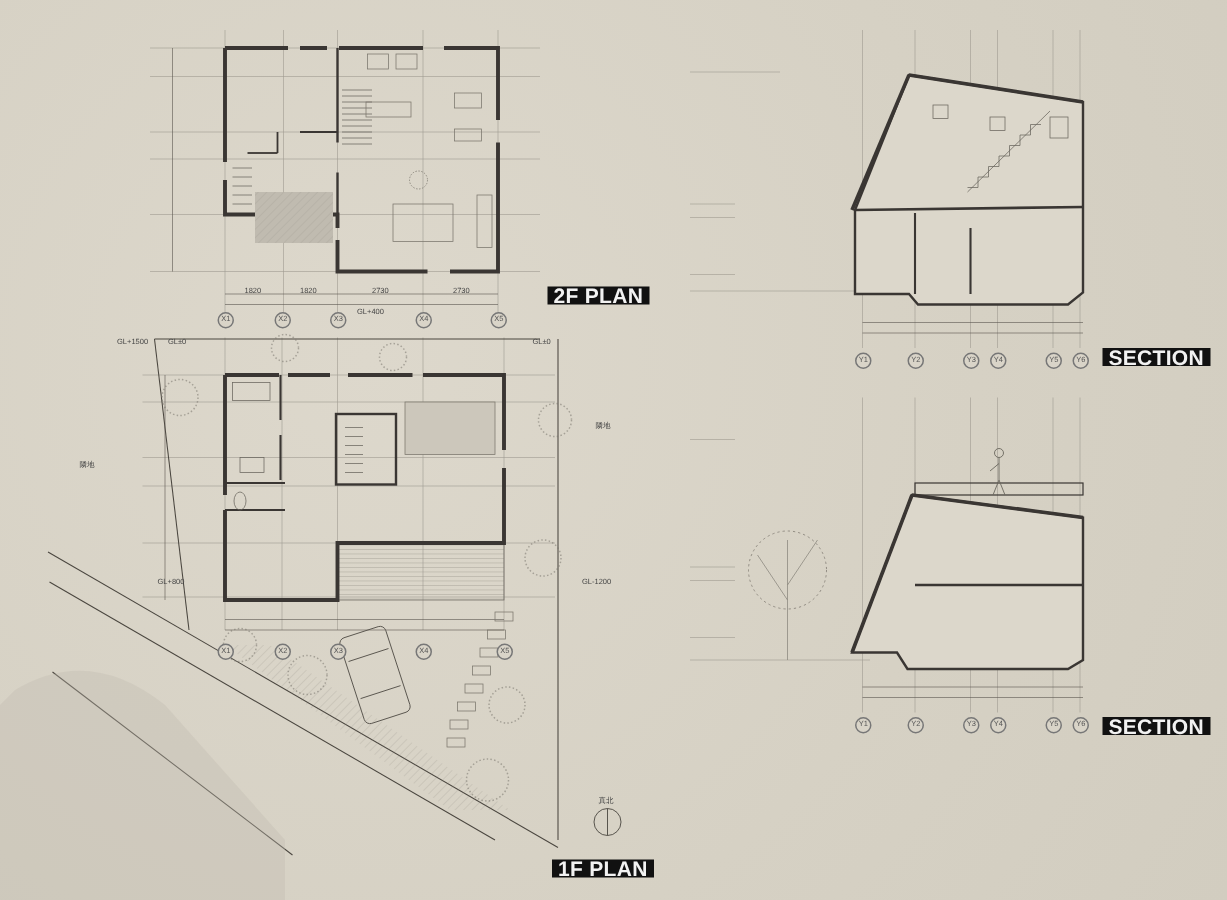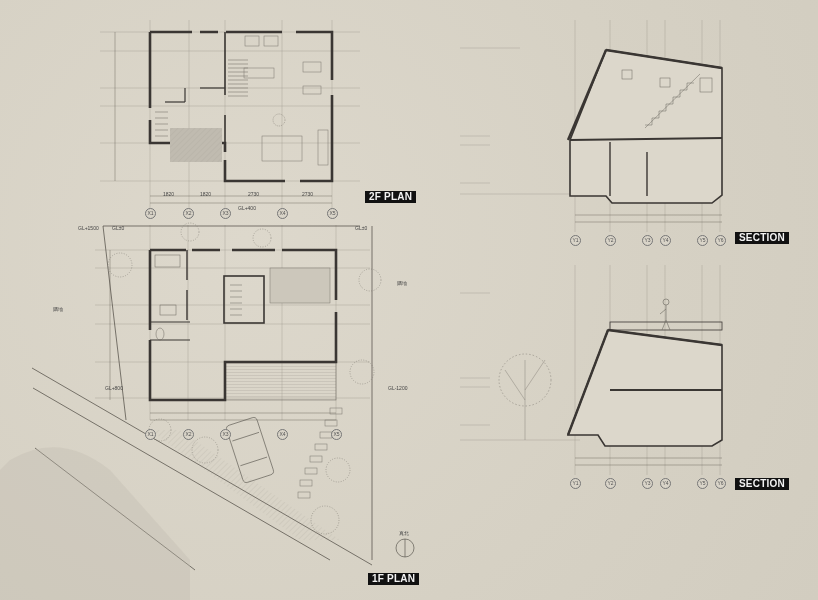--- a/index.html
+++ b/index.html
@@ -1,20 +1,20 @@
 <!DOCTYPE html>
 <html><head>
 <meta charset="utf-8">
 <style>
   html,body{margin:0;padding:0;}
   body{width:818px;height:600px;background:#d8d3c7;position:relative;overflow:hidden;font-family:"Liberation Sans",sans-serif;color:#3a3633;}
   .sheet{position:absolute;left:0;top:0;width:818px;height:600px;
     background:radial-gradient(circle at 30% 40%,#ddd8cc 0%,#d6d1c4 60%,#d2cdc0 100%);}
   svg{position:absolute;left:0;top:0;}
-  .tag{position:absolute;background:#111;color:#f2f2f2;font-size:10px;font-weight:bold;padding:1px 4px;letter-spacing:0.2px;line-height:10px;}
+  .tag{position:absolute;background:#111;color:#f2f2f2;font-size:14px;font-weight:bold;padding:1px 4px;letter-spacing:0.2px;line-height:10px;}
   .lbl{position:absolute;font-size:5px;color:#444;white-space:nowrap;}
   .grid-bubble{position:absolute;font-size:5px;color:#555;border:0.6px solid #777;border-radius:50%;width:9px;height:9px;line-height:9px;text-align:center;background:#d9d4c8;}
 </style>
 </head>
 <body>
 
 <div class="sheet">
 <svg width="818" height="600" viewBox="0 0 818 600">
   <defs>
     <pattern id="hatch" width="4" height="4" patternUnits="userSpaceOnUse" patternTransform="rotate(45)">

